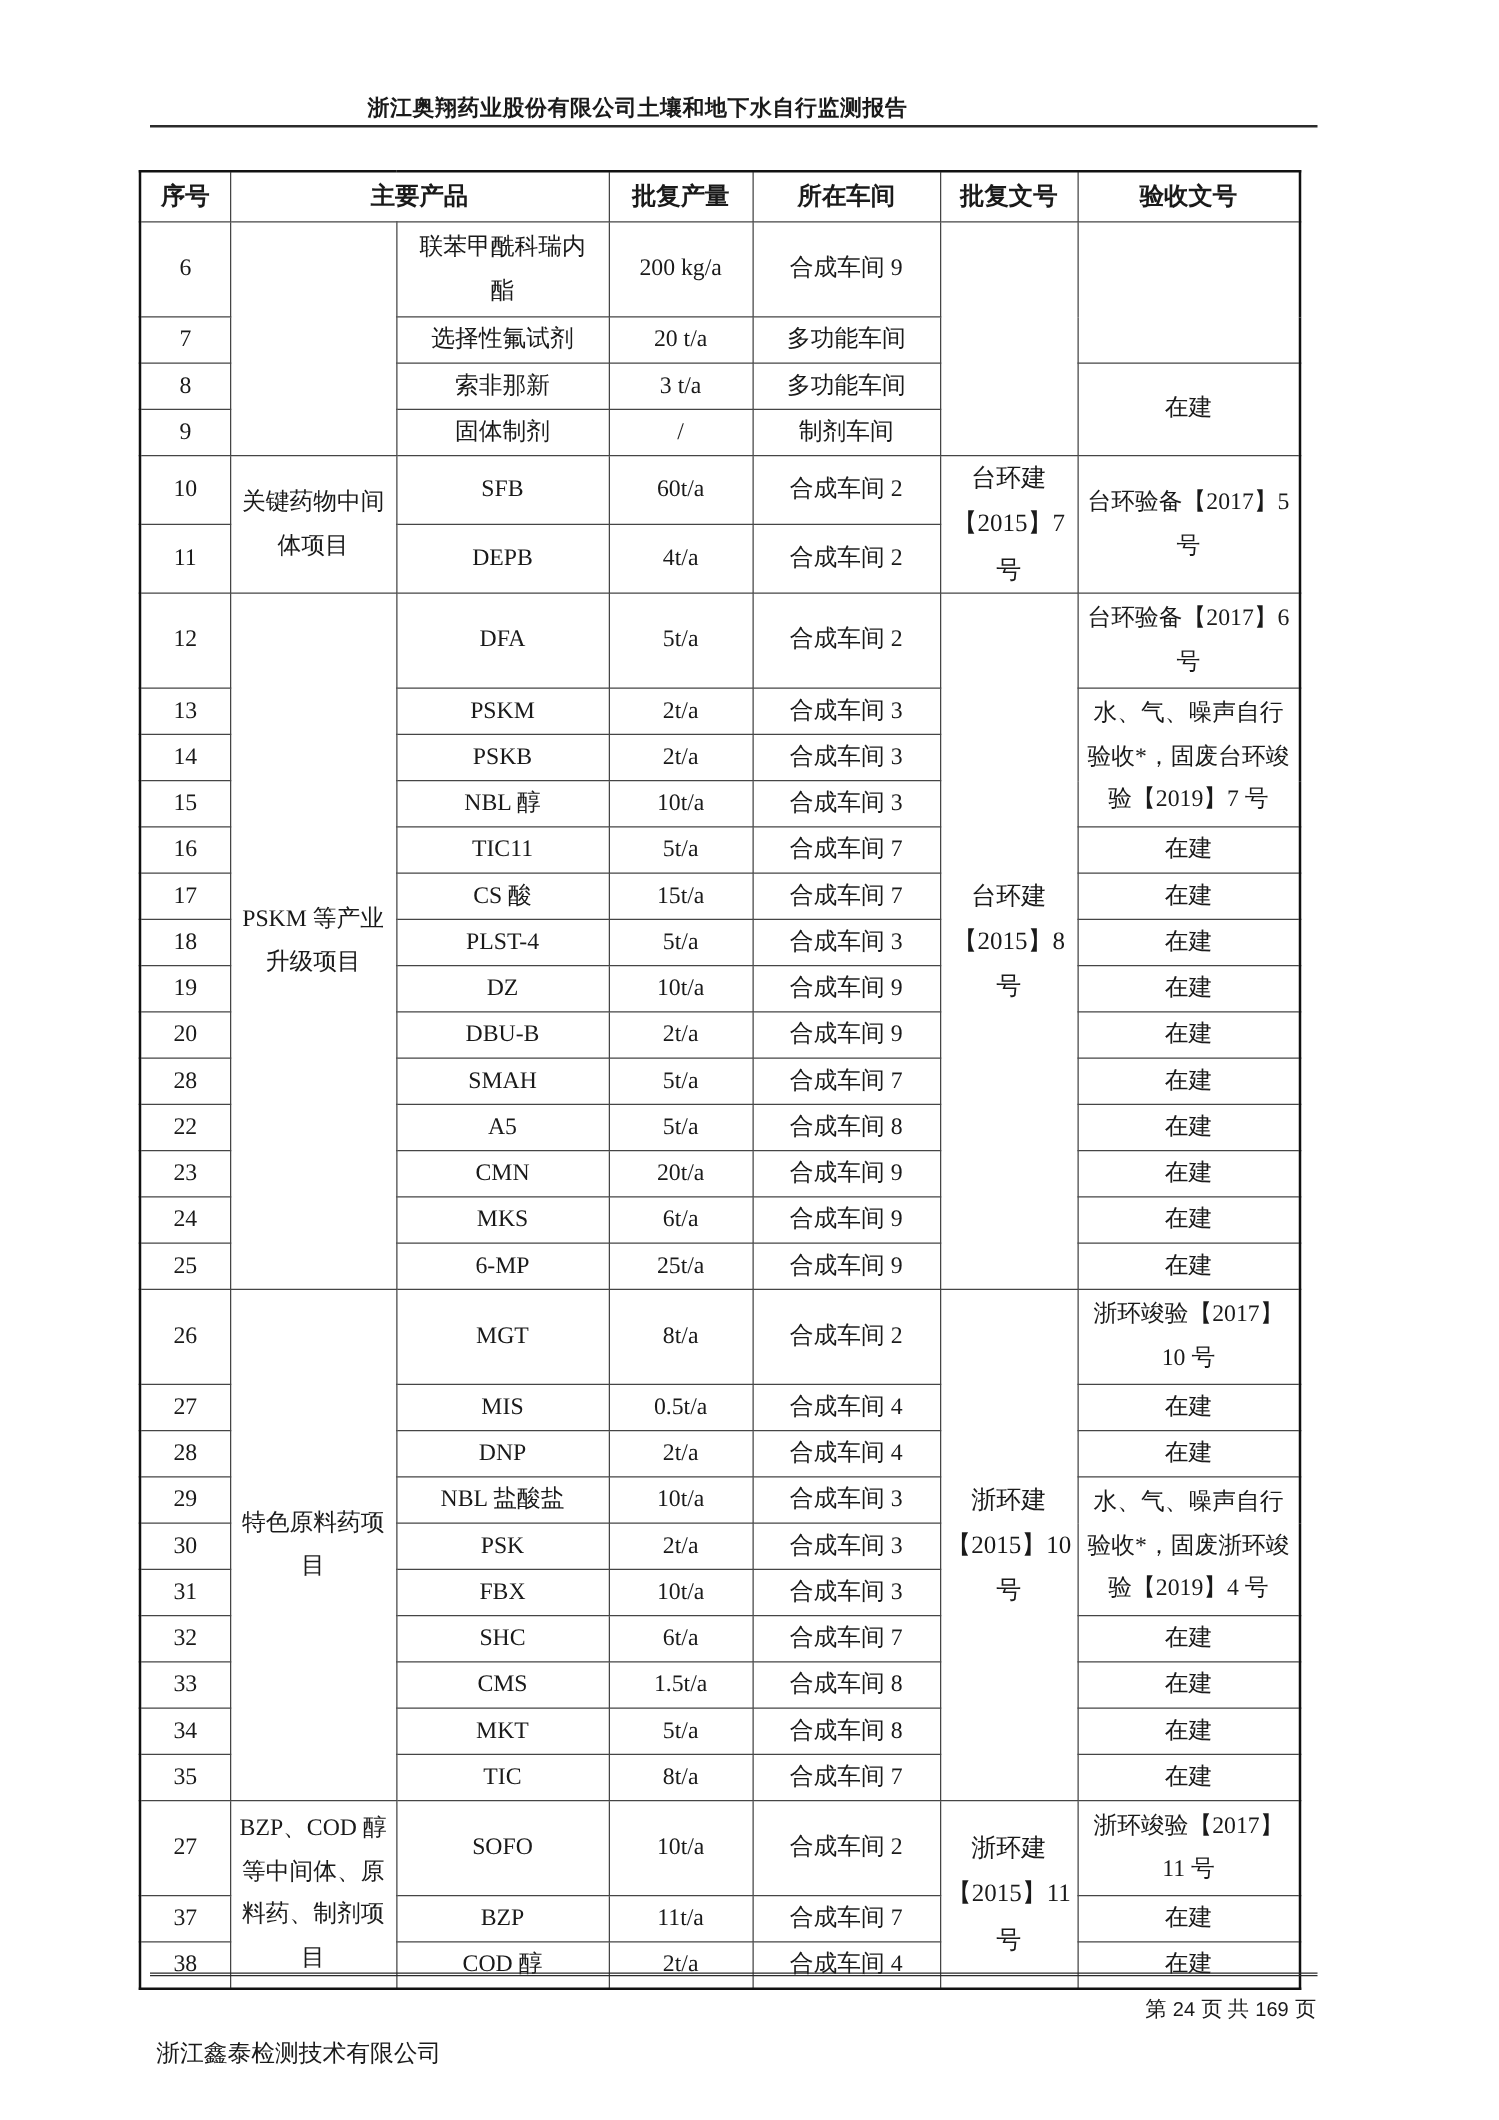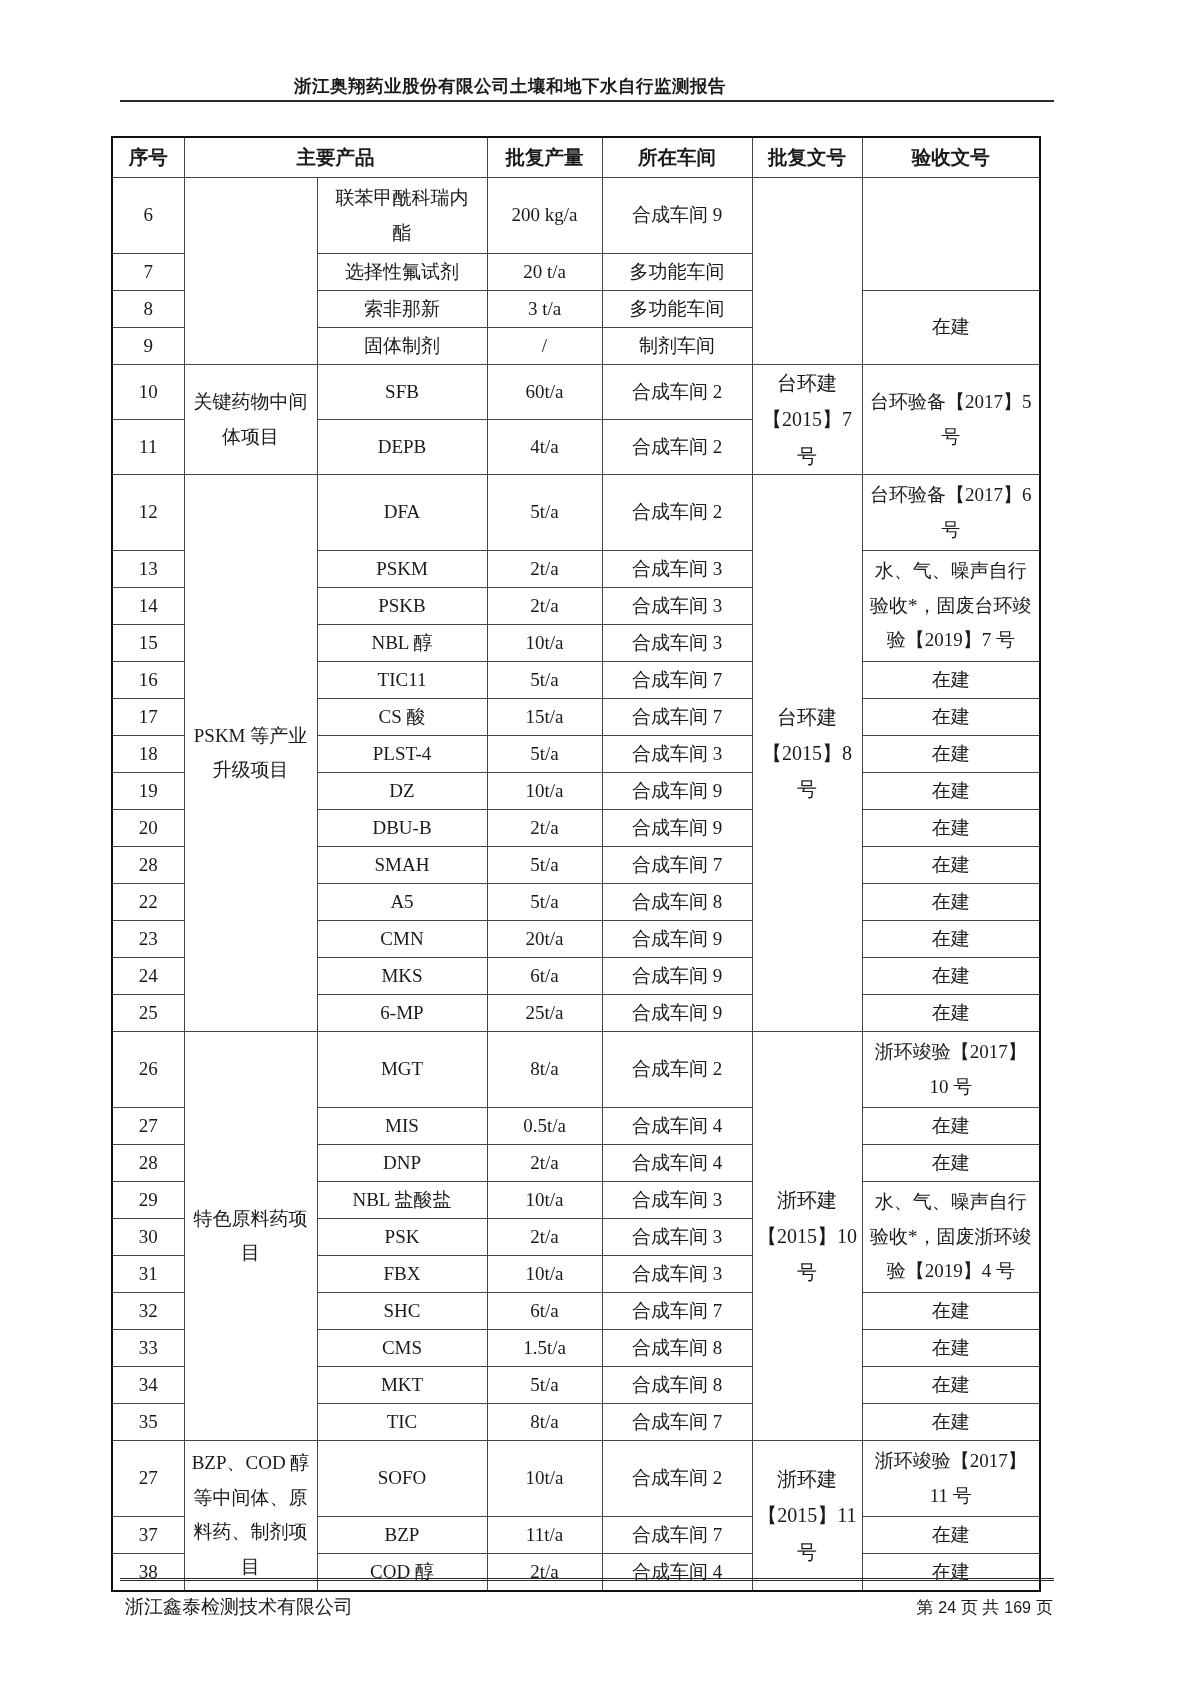--- a/index.html
+++ b/index.html
@@ -29,21 +29,21 @@
   }
   .products th { font-size:19.5px; font-weight:bold; height:39px; line-height:1.2; }
   .products tr.normal { height:37px; }
   .products tr.tall   { height:76px; }
   .products td.col-approval { font-size:20px; }
   .footer-rule {
     position:absolute; top:1578px; left:120px; width:934px; height:0;
     border-top:3px double #2b2b2b;
   }
   .footer-company {
-    position:absolute; top:1594px; left:125px; font-size:19px;font-family:Liberation Serif, serif;
+    position:absolute; top:1630px; left:125px; font-size:19px;font-family:Liberation Serif, serif;
   }
   .footer-page {
     position:absolute; top:1596px; right:146px; font-size:17px;
   }
   .footer-page .pagenum {
     font-family:"Liberation Sans","DejaVu Sans",sans-serif;
     font-size:16px; margin:0 5px;
   }
 </style>
 </head>

